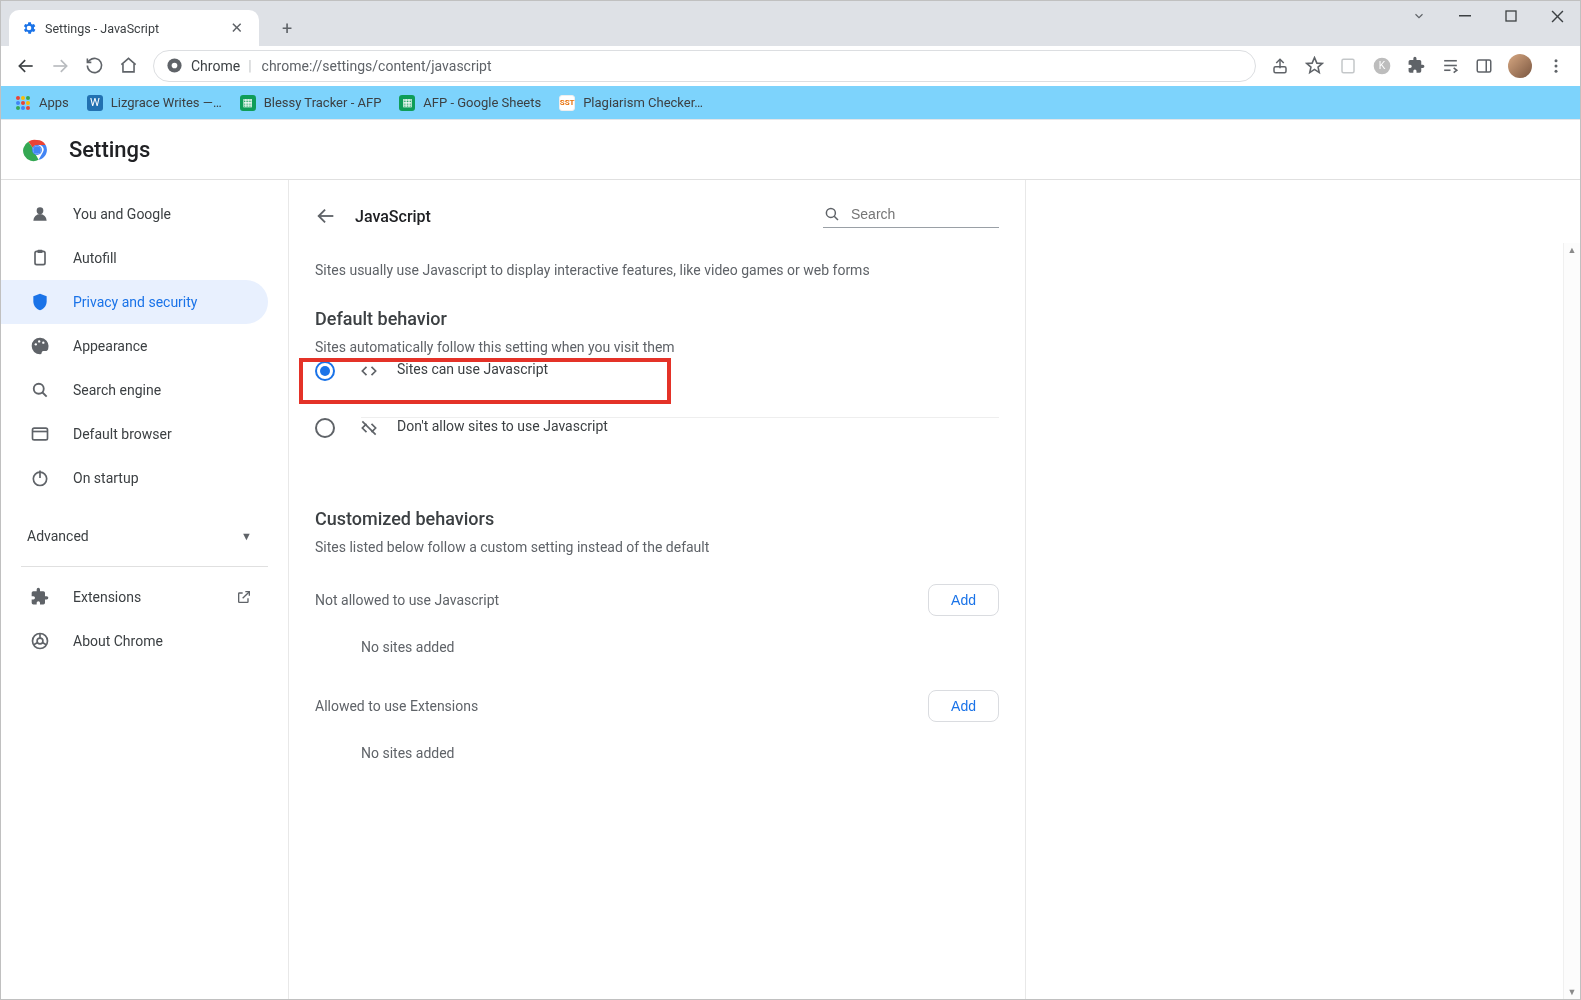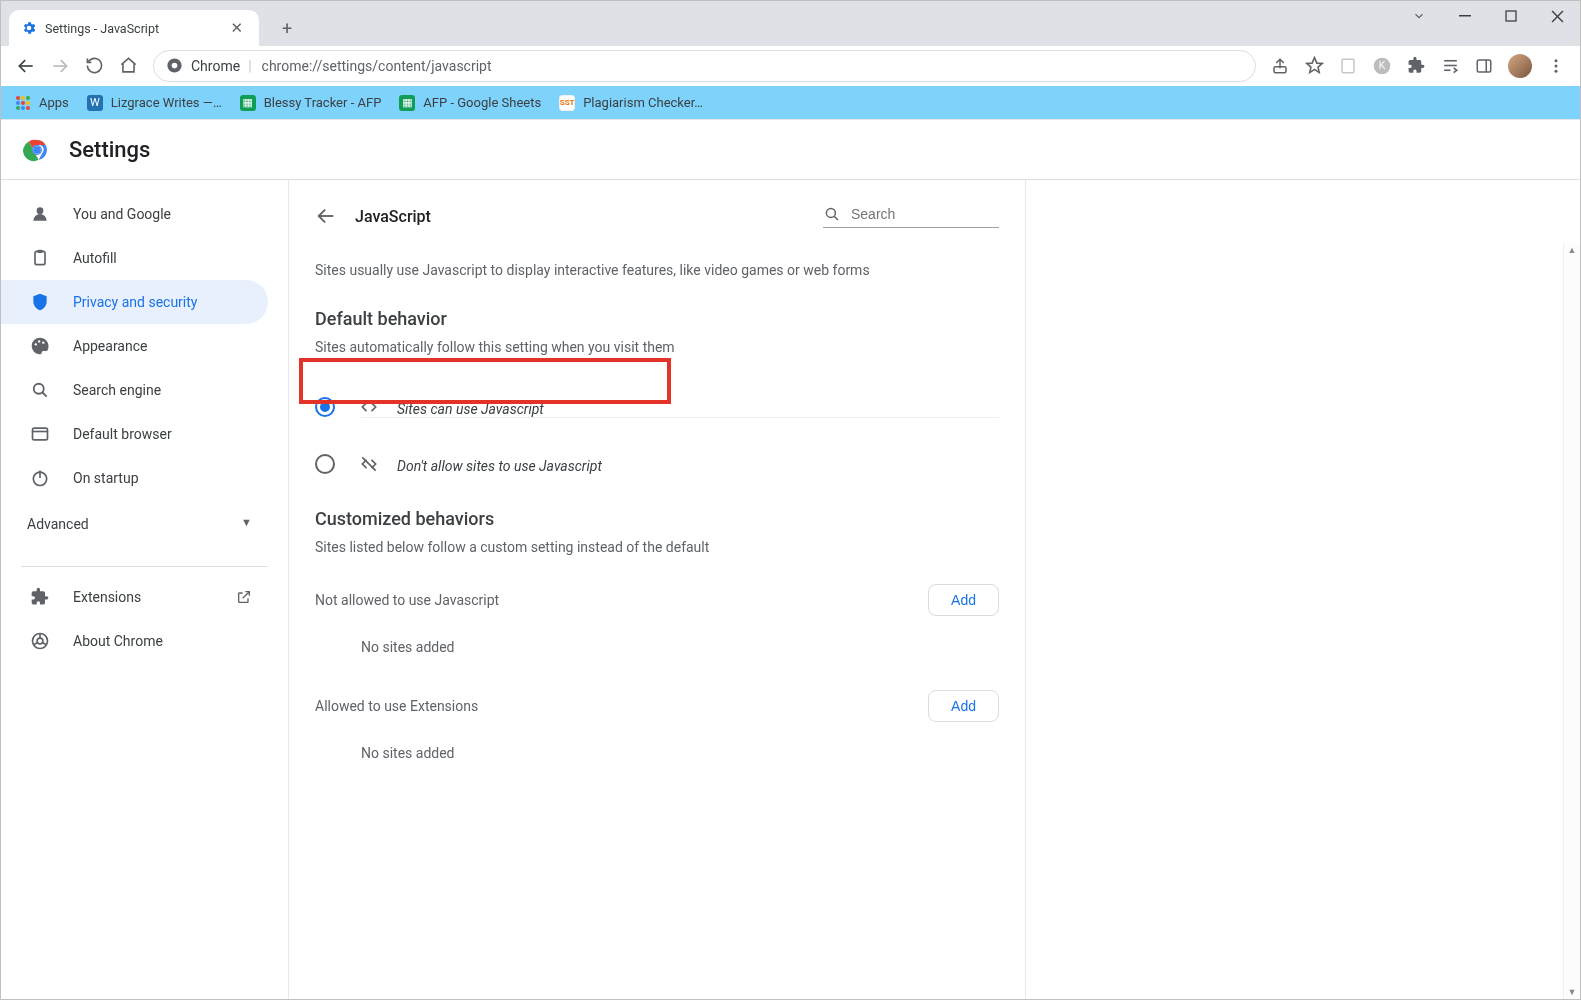--- a/index.html
+++ b/index.html
@@ -35,36 +35,36 @@
   .settings-topbar h1{font-size:22px;font-weight:500;margin:0;color:#202124;}
   .settings-search{margin-left:210px;width:730px;height:40px;background:#f1f3f4;border-radius:6px;display:flex;align-items:center;padding:0 16px;color:#5f6368;font-size:15px;}
   .settings-search input{border:none;background:transparent;outline:none;font-size:15px;margin-left:14px;flex:1;color:#3c4043;}
   .settings-body{flex:1;display:flex;}
   
   .sidebar{width:287px;padding-top:12px;font-size:14px;color:#3c4043;}
   .side-item{height:44px;display:flex;align-items:center;padding-left:28px;border-radius:0 22px 22px 0;margin-right:20px;}
   .side-item .sico{width:22px;height:22px;margin-right:22px;color:#5f6368;display:flex;align-items:center;justify-content:center;}
   .side-item.active{background:#e8f0fe;color:#1a73e8;}
   .side-item.active .sico{color:#1a73e8;}
-  .side-advanced{padding-left:26px;height:40px;display:flex;align-items:flex-start;color:#3c4043;font-size:14px;margin-top:16px;}
+  .side-advanced{padding-left:26px;height:40px;display:flex;align-items:center;color:#3c4043;font-size:14px;margin-top:16px;}
   .side-advanced .caret{margin-left:auto;margin-right:36px;color:#5f6368;font-size:11px;}
   .side-sep{border-top:1px solid #e0e0e0;margin:10px 20px 8px 20px;}
   .side-item .ext{margin-left:auto;margin-right:16px;color:#5f6368;}
   
   .main{flex:1;display:flex;justify-content:flex-start;}
   .card{width:738px;border-left:1px solid #e8e8e8;border-right:1px solid #e8e8e8;padding:18px 26px;position:relative;}
   .card-head{display:flex;align-items:center;height:36px;}
   .card-head .back{color:#5f6368;margin-right:18px;display:flex;}
   .card-head h2{font-size:16px;font-weight:500;margin:0;color:#202124;}
   .card-head .spacer{flex:1;}
   .card-head .search-wrap{display:flex;align-items:center;border-bottom:1px solid #9aa0a6;width:176px;padding-bottom:4px;color:#5f6368;}
   .card-head .search-wrap input{border:none;outline:none;font-size:14px;margin-left:8px;width:130px;color:#3c4043;}
   .desc{color:#5f6368;font-size:14px;margin-top:28px;}
   .sect-title{font-size:18px;font-weight:500;color:#3c4043;margin-top:30px;}
-  .radio-row{display:flex;align-items:flex-end;height:56px;font-style:italic;}
+  .radio-row{display:flex;align-items:flex-start;height:56px;}
   .radio{width:20px;height:20px;border:2px solid #5f6368;border-radius:50%;display:flex;align-items:center;justify-content:center;flex-shrink:0;}
   .radio.selected{border-color:#1a73e8;}
   .radio.selected:after{content:"";width:10px;height:10px;background:#1a73e8;border-radius:50%;}
   .radio-ico{width:22px;margin:0 16px 0 24px;color:#5f6368;display:flex;}
   .radio-label{font-size:14px;color:#3c4043;}
   .highlight{border:4px solid #e43228;position:absolute;pointer-events:none;}
   .divider{border-bottom:1px solid #eeeeee;margin-left:46px;}
   .row-between{display:flex;align-items:center;height:54px;}
   .row-between .lbl{font-size:14px;color:#5f6368;}
   .row-between .btn{margin-left:auto;border:1px solid #dadce0;border-radius:8px;color:#1a73e8;font-size:14px;padding:7px 22px;background:#fff;}

